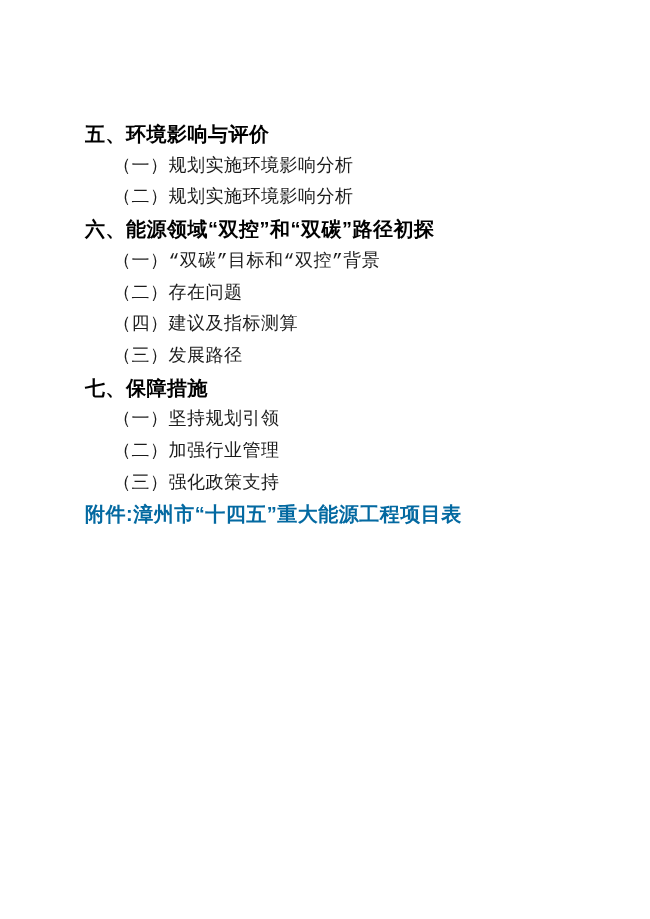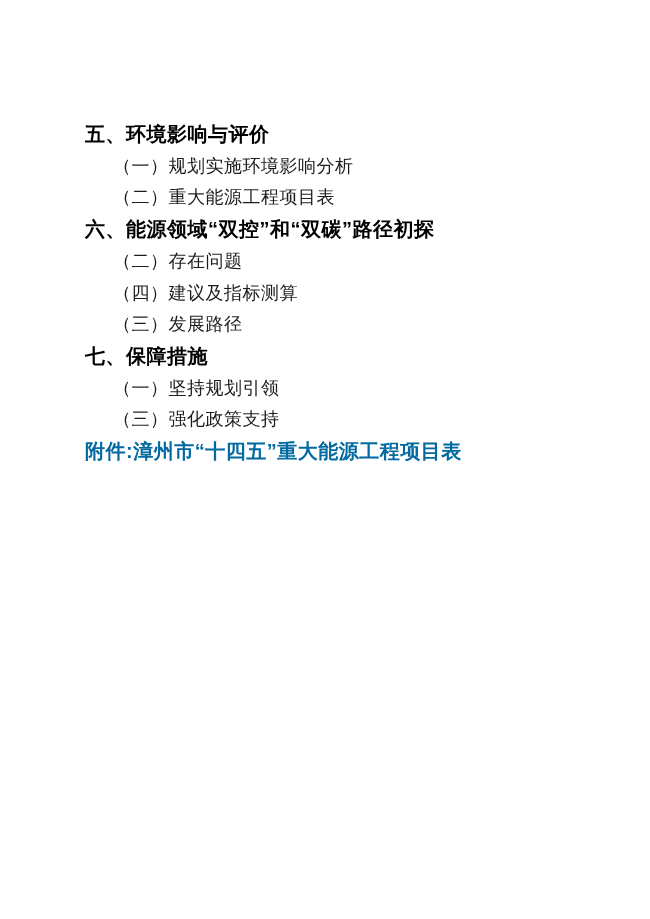--- a/index.html
+++ b/index.html
@@ -23,21 +23,21 @@
   .toc-heading {
     font-family: "Liberation Sans", "DejaVu Sans", sans-serif;
     font-weight: 700;
     font-size: 20px;
     line-height: 31.7px;
     color: #000000;
     letter-spacing: 0.5px;
     white-space: nowrap;
   }
   .toc-item {
-    font-family: Liberation Sans, sans-serif;
+    font-family: Liberation Mono, monospace;
     font-weight: 400;
     font-size: 18px;
     line-height: 31.7px;
     color: #1c1c1c;
     padding-left: 28px;
     letter-spacing: 0.5px;
     white-space: nowrap;
   }
   .appendix {
     font-family: "Liberation Sans", "DejaVu Sans", sans-serif;
@@ -50,27 +50,29 @@
   }
 </style>
 </head>
 <body>
 
 <div class="page">
   <div class="toc">
 
     <div class="toc-heading">五、环境影响与评价</div>
     <div class="toc-item">（一）规划实施环境影响分析</div>
-    <div class="toc-item">（二）重大能源工程项目表</div>
+    <div class="toc-item">（二）规划实施环境影响分析</div>
 
     <div class="toc-heading">六、能源领域“双控”和“双碳”路径初探</div>
+    <div class="toc-item">（一）“双碳”目标和“双控”背景</div>
     <div class="toc-item">（二）存在问题</div>
     <div class="toc-item">（四）建议及指标测算</div>
     <div class="toc-item">（三）发展路径</div>
 
     <div class="toc-heading">七、保障措施</div>
     <div class="toc-item">（一）坚持规划引领</div>
+    <div class="toc-item">（二）加强行业管理</div>
     <div class="toc-item">（三）强化政策支持</div>
 
     <div class="appendix">附件:漳州市“十四五”重大能源工程项目表</div>
 
   </div>
 </div>
 
 </body></html>

